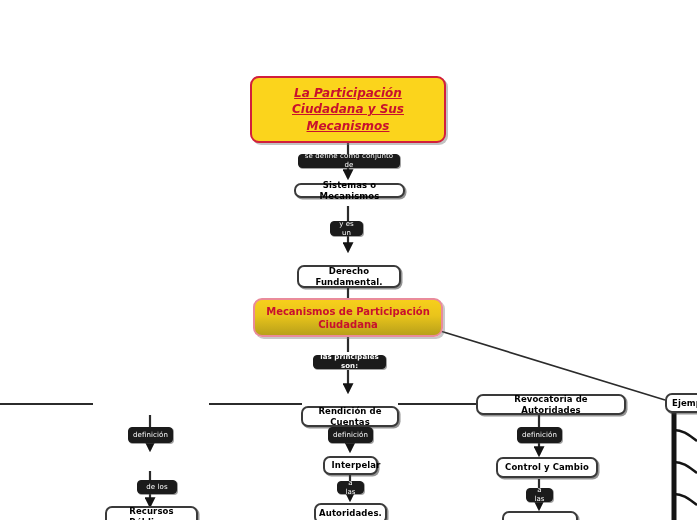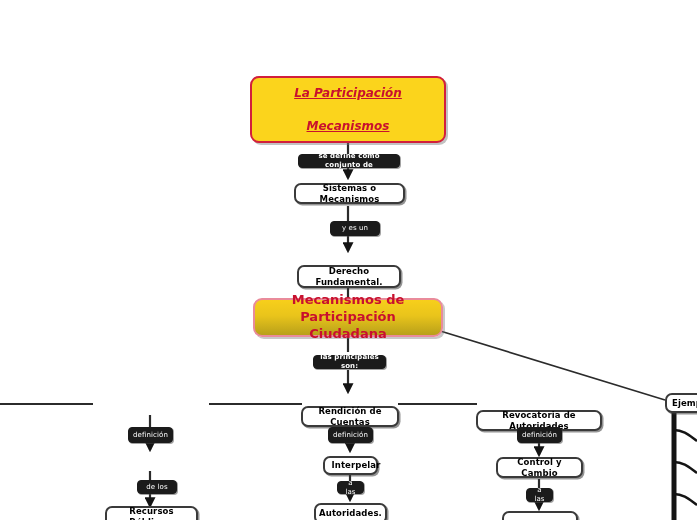--- a/index.html
+++ b/index.html
@@ -88,21 +88,21 @@
   .node.grad-box {
     background: linear-gradient(180deg, #f7cf1b 0%, #e9c41b 45%, #b8a01a 100%);
     border: 2px solid #e98b9b;
     border-radius: 9px;
     box-shadow: 2px 2px 0 rgba(120,120,120,0.4);
     padding: 4px 8px;
   }
   .grad-text {
     color: #c8102e;
     font-weight: bold;
-    font-size: 13px;
+    font-size: 10px;
     line-height: 1.3;
   }
 
   
   .node.empty-box {
     background: #ffffff;
     border: 2px solid #3a3a3a;
     border-radius: 7px;
     box-shadow: 1.5px 1.5px 0 rgba(60,60,60,0.55);
   }
@@ -163,65 +163,65 @@
 
     <line class="edge-thick" x1="674" y1="412" x2="674" y2="520" stroke-width="5"></line>
     <path class="edge-thick" d="M 674 430 C 684 430 690 436 697 441" stroke-width="2.4"></path>
     <path class="edge-thick" d="M 674 462 C 684 462 690 468 697 473" stroke-width="2.4"></path>
     <path class="edge-thick" d="M 674 494 C 684 494 690 500 697 505" stroke-width="2.4"></path>
   </svg>
 
   <div class="node title-box" style="left:250px; top:76px; width:196px; height:67px;">
     <div class="title-text">
       <span>La Participación</span><br>
-      <br>
+      <span>Ciudadana y Sus</span><br>
       <span>Mecanismos</span>
     </div>
   </div>
 
-  <div class="node linklabel" style="left:298px; top:154px; width:102px; height:14px;font-weight:bold;">se define como conjunto de</div>
-
-  <div class="node concept" style="left:294px; top:183px; width:111px; height:21px;">Sistemas o Mecanismos</div>
-
-  <div class="node linklabel" style="left:330px; top:221px; width:50px; height:15px;">y es un</div>
+  <div class="node linklabel" style="left:298px; top:154px; width:102px; height:14px;">se define como conjunto de</div>
+
+  <div class="node concept" style="left:294px; top:183px; width:111px; height:15px;">Sistemas o Mecanismos</div>
+
+  <div class="node linklabel" style="left:330px; top:221px; width:33px; height:15px;">y es un</div>
 
   <div class="node concept" style="left:297px; top:255px; width:104px; height:23px;margin-top:10px;">Derecho Fundamental.</div>
 
   <div class="node grad-box" style="left:253px; top:298px; width:190px; height:39px;">
     <div class="grad-text">
       <span>Mecanismos de Participación</span><br>
       <span>Ciudadana</span>
     </div>
   </div>
 
   <div class="node linklabel" style="left:313px; top:355px; width:73px; height:14px;font-weight:bold;">las principales son:</div>
 
 
   <div class="node concept" style="left:301px; top:406px; width:98px; height:21px;">Rendición de Cuentas</div>
 
-  <div class="node concept" style="left:476px; top:394px; width:126px; height:21px;margin-top:16px;">Revocatoria de Autoridades</div>
+  <div class="node concept" style="left:476px; top:394px; width:150px; height:21px;">Revocatoria de Autoridades</div>
 
   <div class="node concept" style="left:665px; top:393px; width:52px; height:20px; justify-content:flex-start; padding-left:5px;">Ejemplos</div>
 
   <div class="node linklabel" style="left:128px; top:427px; width:45px; height:16px;">definición</div>
 
 
   <div class="node linklabel" style="left:137px; top:480px; width:40px; height:14px;">de los</div>
 
   <div class="node concept" style="left:105px; top:506px; width:93px; height:22px;">Recursos Públicos.</div>
 
   <div class="node linklabel" style="left:328px; top:427px; width:45px; height:16px;">definición</div>
 
   <div class="node concept" style="left:323px; top:456px; width:55px; height:19px;padding-left:17px;">Interpelar</div>
 
   <div class="node linklabel" style="left:337px; top:481px; width:27px; height:13px;">a las</div>
 
   <div class="node concept" style="left:314px; top:503px; width:73px; height:21px;">Autoridades.</div>
 
   <div class="node linklabel" style="left:517px; top:427px; width:45px; height:16px;">definición</div>
 
-  <div class="node concept" style="left:496px; top:457px; width:87px; height:21px;">Control y Cambio</div>
+  <div class="node concept" style="left:496px; top:457px; width:102px; height:21px;">Control y Cambio</div>
 
   <div class="node linklabel" style="left:526px; top:488px; width:27px; height:14px;">a las</div>
 
   <div class="node empty-box" style="left:502px; top:511px; width:76px; height:18px;"></div>
 
 </div>
 
 </body></html>

